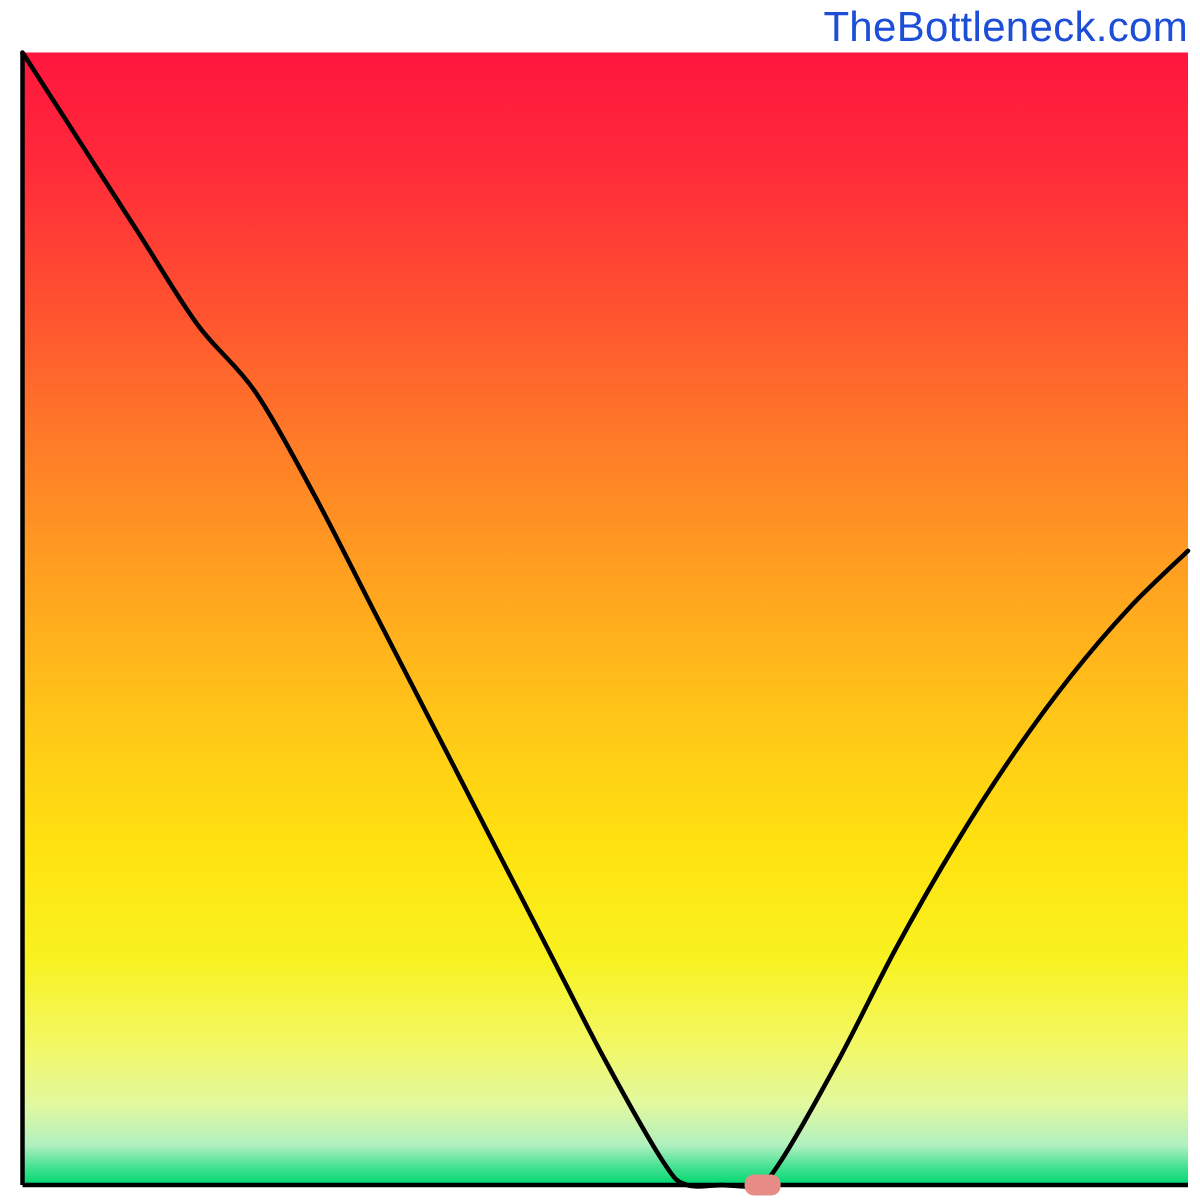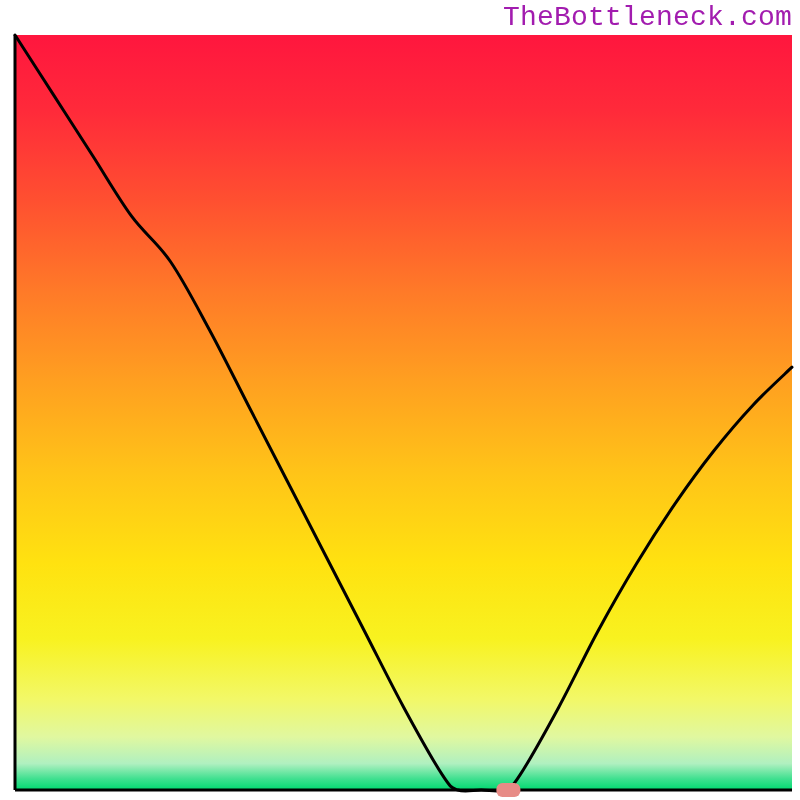--- a/index.html
+++ b/index.html
@@ -15,24 +15,24 @@
     width: 800px;
     height: 800px;
   }
   svg {
     display: block;
   }
   .watermark {
     position: absolute;
     top: 2px;
     right: 8px;
-    font-family: Liberation Mono, monospace;
+    font-family: Liberation Sans, sans-serif;
     font-size: 28px;
     font-weight: 400;
-    color: #a21caf;
+    color: #1d4ed8;
     letter-spacing: 0.2px;
     user-select: none;
     pointer-events: none;
   }
 </style>
 </head>
 <body>
 
 <div class="chart-container">
   <svg id="chart-svg" width="800" height="800" viewBox="0 0 800 800">

